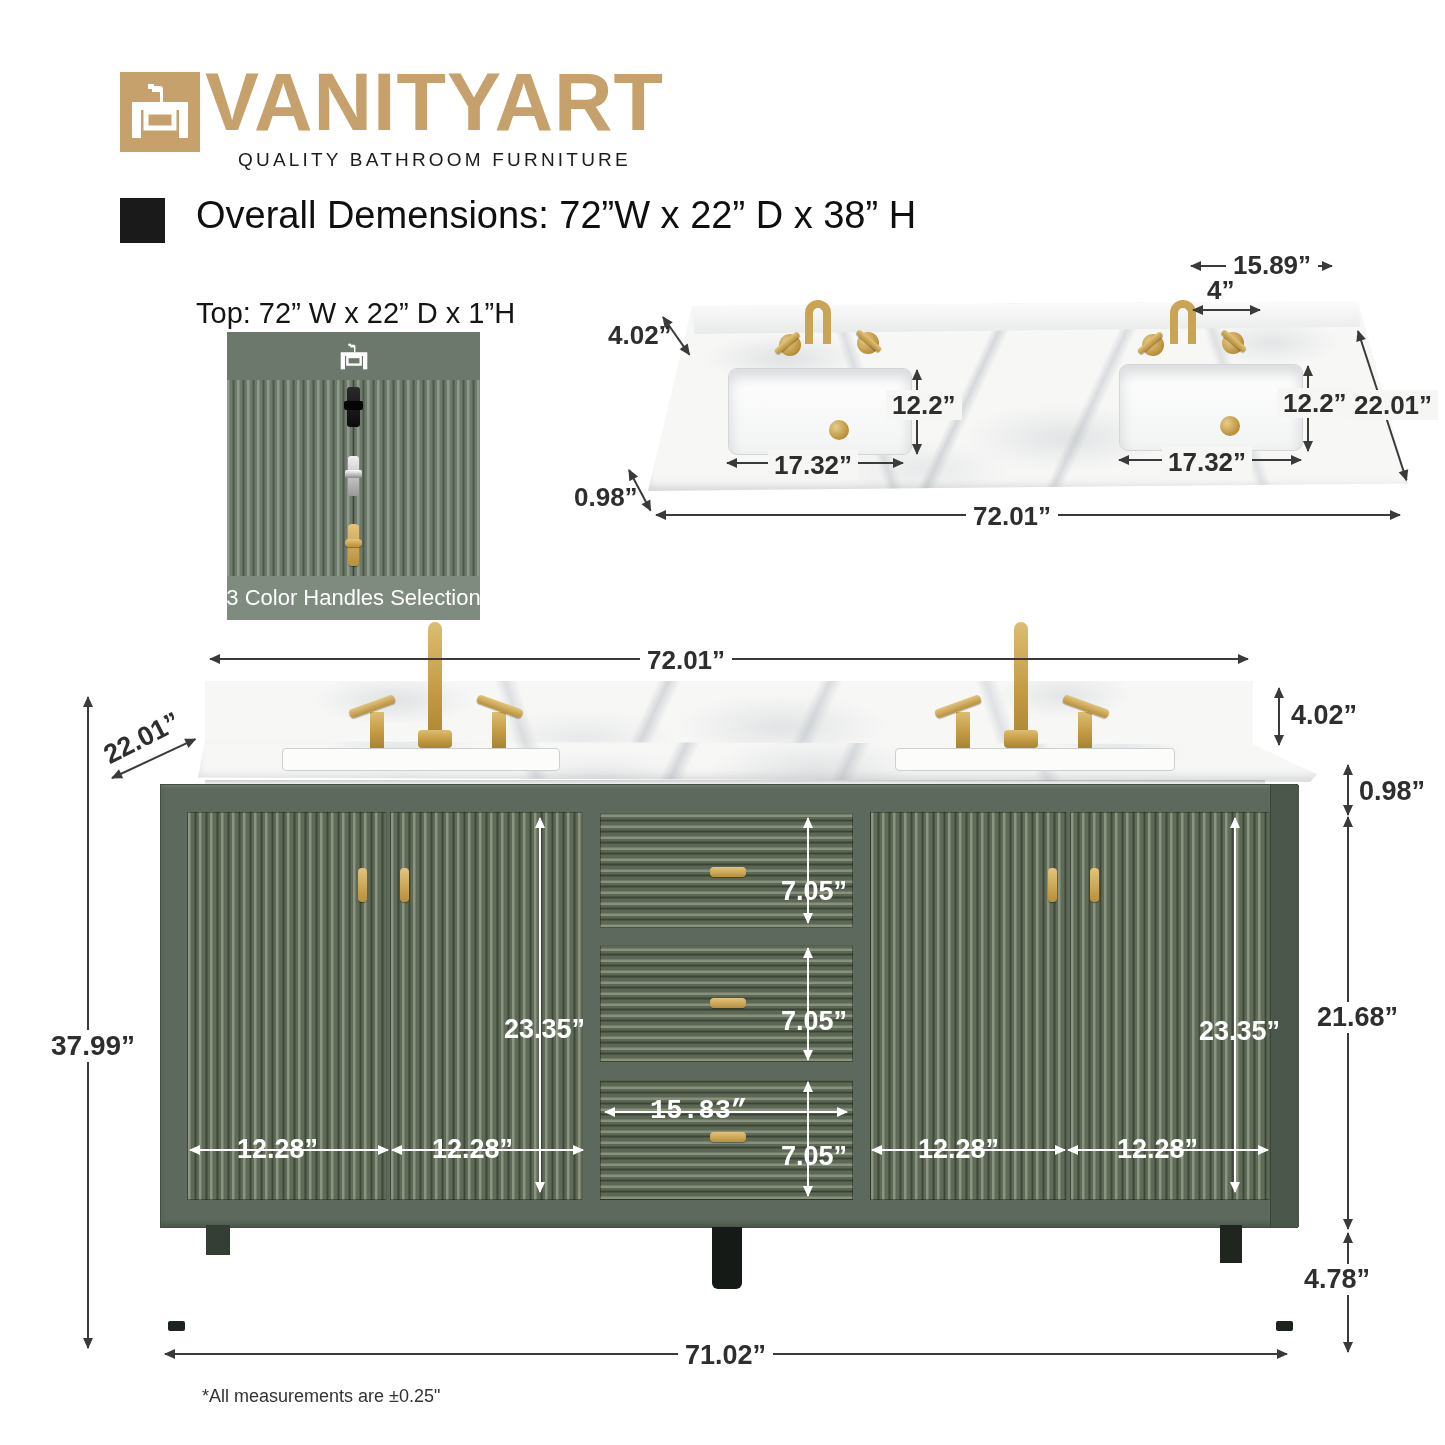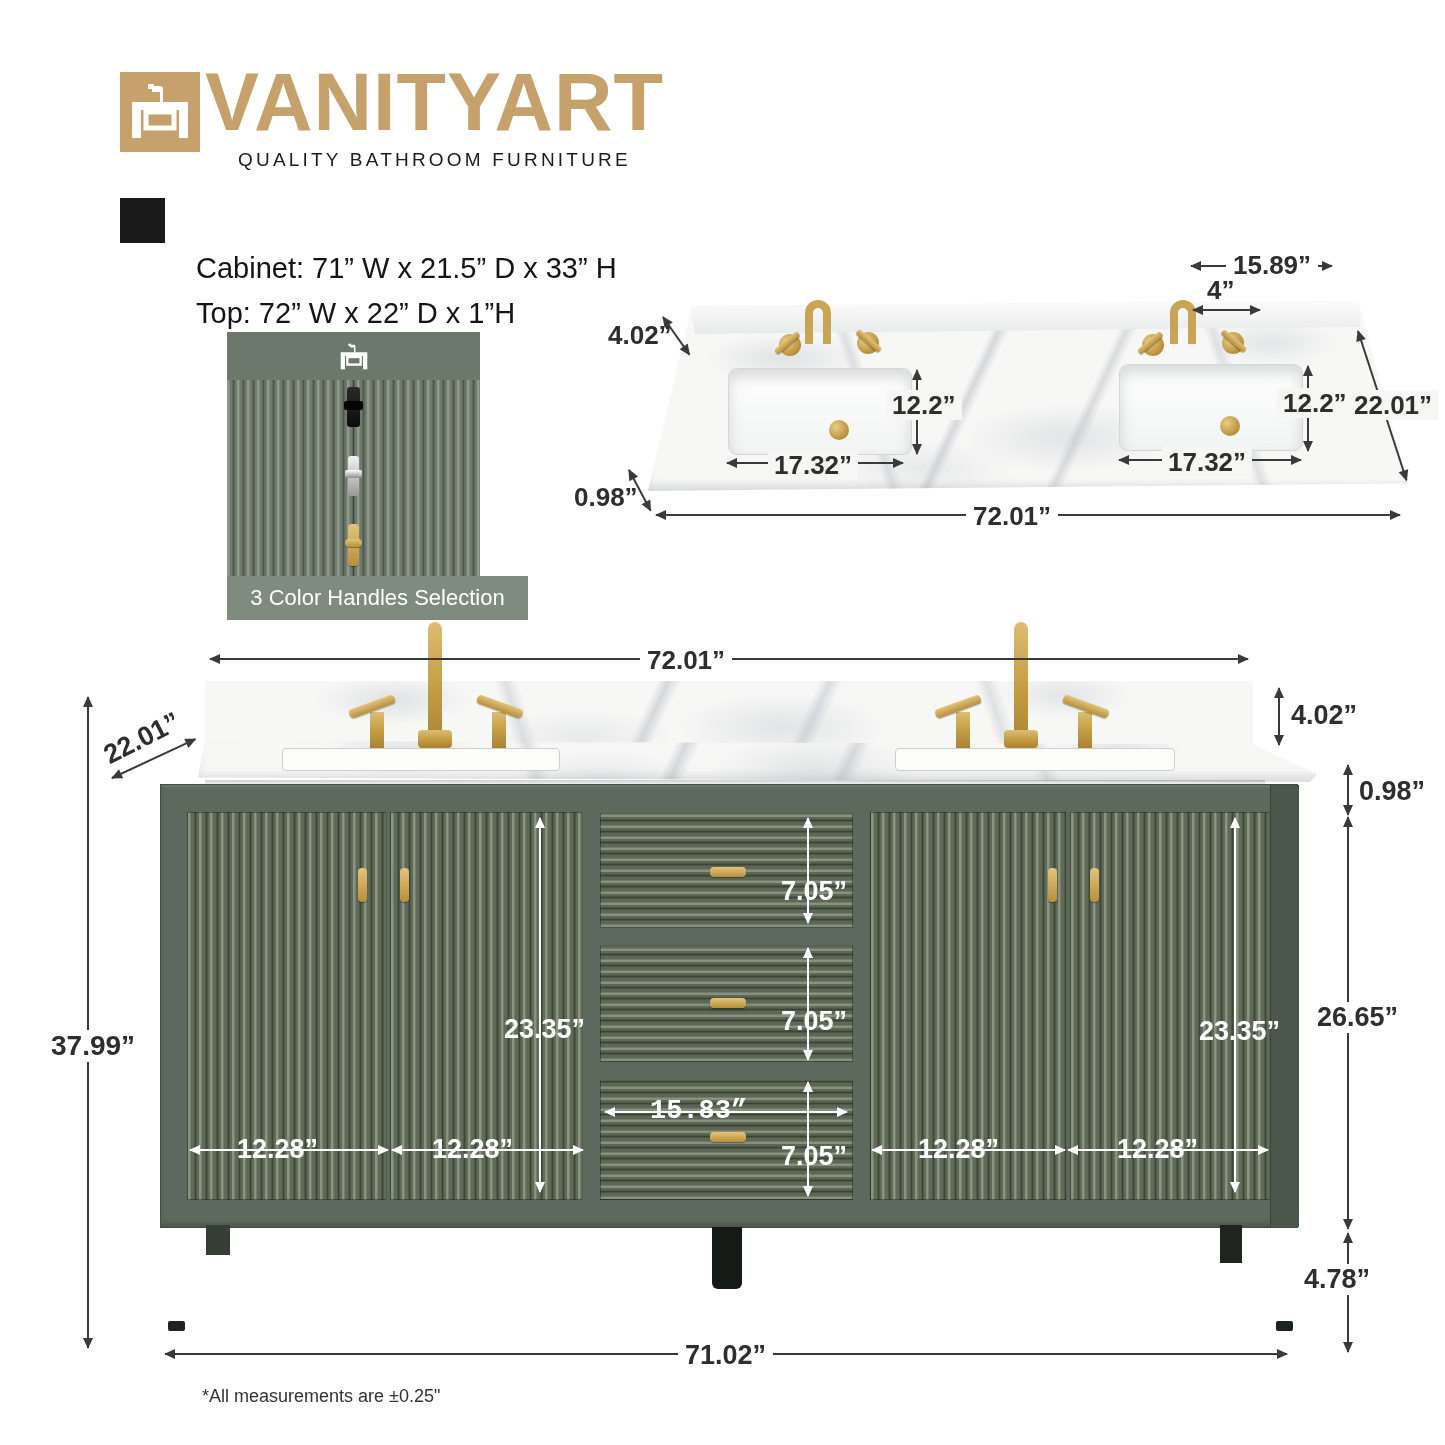--- a/index.html
+++ b/index.html
@@ -55,21 +55,21 @@
         <rect x="12" y="38" width="9" height="28"></rect>
         <rect x="59" y="38" width="9" height="28"></rect>
         <rect x="26" y="40" width="28" height="16" fill="none" stroke="#ffffff" stroke-width="5"></rect>
       </g>
     </svg>
   </div>
   <div class="a" style="left:238px;top:149px;font-size:19px;letter-spacing:3.2px;color:#1c1c1c;">QUALITY BATHROOM FURNITURE</div>
   <div class="a" style="left:205px;top:56px;font-size:81px;font-weight:700;letter-spacing:1px;color:#c6a16b;">VANITYART</div>
 
   <div class="a" style="left:120px;top:198px;width:45px;height:45px;background:#1a1a1a;"></div>
-  <div class="a" style="left:196px;top:252px;font-size:29px;color:#141414;">Cabinet: 71” W x 21.5” D x 33” H</div>
+  <div class="a" style="left:196px;top:194px;font-size:38px;color:#0f0f0f;">Overall Demensions: 72”W x 22” D x 38” H</div>
   <div class="a" style="left:196px;top:297px;font-size:29px;color:#141414;">Top: 72” W x 22” D x 1”H</div>
 
   <div class="a" style="left:227px;top:332px;width:253px;height:288px;">
     <div class="a" style="left:0;top:0;width:253px;height:48px;background:#6c786c;">
       <svg class="a" style="left:108px;top:6px;" width="38" height="38" viewBox="0 0 80 80">
         <g fill="#ffffff">
           <path d="M43 30 v-13 a3 3 0 0 0 -3 -3 h-8 v6 h7 a1 1 0 0 1 1 1 v9 z"></path>
           <rect x="28" y="12" width="6" height="5"></rect>
           <rect x="12" y="30" width="56" height="8"></rect>
           <rect x="12" y="38" width="9" height="28"></rect>
@@ -79,21 +79,21 @@
       </svg>
     </div>
     <div class="a fluteS" style="left:0;top:48px;width:253px;height:196px;"></div>
     <div class="a" style="left:126px;top:48px;width:1px;height:196px;background:rgba(40,50,40,.5);"></div>
     <div class="a" style="left:120px;top:55px;width:13px;height:40px;background:linear-gradient(180deg,#2a2a2a,#0c0c0c);border-radius:3px;"></div>
     <div class="a" style="left:117px;top:69px;width:19px;height:9px;background:#050505;border-radius:2px;"></div>
     <div class="a" style="left:121px;top:124px;width:11px;height:40px;background:linear-gradient(180deg,#f2f2f2,#9a9a9a);border-radius:3px;"></div>
     <div class="a" style="left:118px;top:138px;width:17px;height:8px;background:linear-gradient(180deg,#ffffff,#8c8c8c);border-radius:2px;"></div>
     <div class="a goldbar" style="left:121px;top:192px;width:11px;height:42px;"></div>
     <div class="a goldbar" style="left:118px;top:207px;width:17px;height:8px;"></div>
-    <div class="a" style="left:0;top:244px;width:301px;height:44px;background:rgba(122,134,122,.96);display:flex;align-items:center;justify-content:center;">
+    <div class="a" style="left:0;top:244px;width:253px;height:44px;background:rgba(122,134,122,.96);display:flex;align-items:center;justify-content:center;">
       <span style="font-size:22px;color:#ffffff;white-space:nowrap;">3 Color Handles Selection</span>
     </div>
   </div>
 
   <div class="a" style="left:0;top:0;width:1445px;height:1445px;">
     <div class="a marble" style="left:648px;top:301px;width:760px;height:190px;
          clip-path:polygon(5.8% 2.6%,93.4% 0%,100% 96%,0% 100%);
          box-shadow:inset 0 -5px 8px rgba(150,155,160,.35);"></div>
     <div class="a" style="left:648px;top:301px;width:760px;height:35px;
          clip-path:polygon(5.8% 14%,93.4% 0%,93.7% 74%,6.1% 94%);
@@ -203,21 +203,21 @@
     <div class="a dv" style="left:1278px;top:688px;height:57px;"></div>
     <div class="a dl" style="left:1291px;top:702px;font-size:27px;">4.02”</div>
 
     <div class="a dv" style="left:1347px;top:765px;height:50px;"></div>
     <div class="a dl" style="left:1359px;top:778px;font-size:27px;">0.98”</div>
 
     <div class="a dv" style="left:87px;top:697px;height:651px;"></div>
     <div class="a dl bg" style="left:44px;top:998px;font-size:28px;margin-top:32px;">37.99”</div>
 
     <div class="a dv" style="left:1347px;top:817px;height:412px;"></div>
-    <div class="a dl bg" style="left:1310px;top:1002px;font-size:27px;">26.65”</div>
+    <div class="a dl bg" style="left:1310px;top:1002px;font-size:27px;">21.68”</div>
 
     <div class="a dv" style="left:1347px;top:1233px;height:119px;"></div>
     <div class="a dl bg" style="left:1297px;top:1264px;font-size:27px;">4.78”</div>
 
     <div class="a dv w" style="left:539px;top:818px;height:374px;"></div>
     <div class="a dl w" style="left:504px;top:1016px;font-size:27px;">23.35”</div>
     <div class="a dv w" style="left:1234px;top:818px;height:374px;"></div>
     <div class="a dl w" style="left:1199px;top:1018px;font-size:27px;">23.35”</div>
 
     <div class="a dv w" style="left:807px;top:818px;height:105px;"></div>

